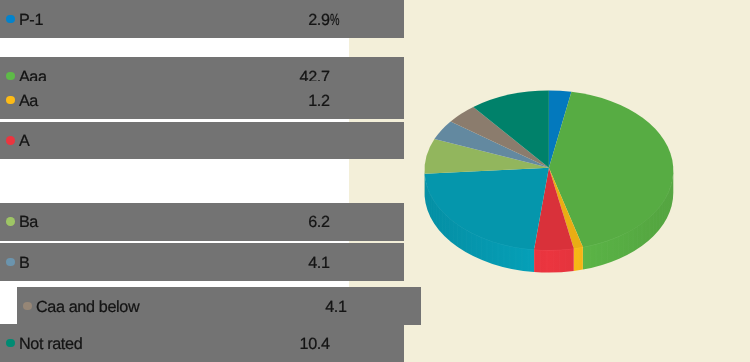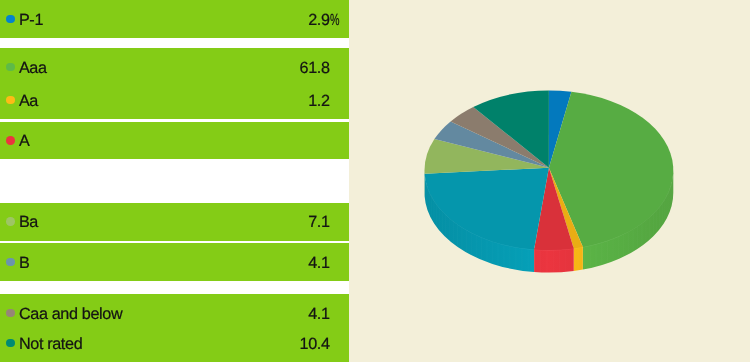--- a/index.html
+++ b/index.html
@@ -19,22 +19,22 @@
   #legend {
     position: absolute;
     left: 0; top: 0;
     width: 349px;
     height: 362px;
     background: #ffffff;           
   }
   .row {
     position: absolute;
     left: 0;
-    width: 349px;
-    background: #84cc16;
+    width: 404px;
+    background: #737373;
   }
   .dot {
     position: absolute;
     left: 6.15px;
     width: 8.5px; height: 8.5px;
     border-radius: 50%;
   }
   .label, .value {
     position: absolute;
     font-size: 16.2px;
@@ -64,51 +64,51 @@
 <body>
 
 <div id="legend">
 
   <div class="row" style="top: 0px; height: 37.9px;">
     <span class="dot" style="background: rgb(3, 131, 204); top: 14.5px;"></span>
     <span class="label" style="top: 11.55px;">P-1</span>
     <span class="value" style="top: 11.55px;">2.9<span class="pct">%</span></span>
   </div>
 
-  <div class="row" style="top: 48px; height: 37.9px; text-decoration: underline;">
+  <div class="row" style="top: 57px; height: 37.9px; text-decoration: underline;">
     <span class="dot" style="background: rgb(94, 186, 72); top: 14.5px;"></span>
     <span class="label" style="top: 11.55px;">Aaa</span>
-    <span class="value" style="top: 11.55px;">61.8</span>
+    <span class="value" style="top: 11.55px;">42.7</span>
   </div>
 
   <div class="row" style="top: 81px; height: 38px;">
     <span class="dot" style="background: rgb(253, 187, 22); top: 14.55px;"></span>
     <span class="label" style="top: 11.6px;">Aa</span>
     <span class="value" style="top: 11.6px;">1.2</span>
   </div>
 
   <div class="row" style="top: 121.6px; height: 37.9px;">
     <span class="dot" style="background: rgb(235, 53, 63); top: 14.5px;"></span>
     <span class="label" style="top: 11.55px;">A</span>
   </div>
 
 
   <div class="row" style="top: 202.6px; height: 38px;">
     <span class="dot" style="background: rgb(158, 197, 101); top: 14.55px;"></span>
     <span class="label" style="top: 11.6px;">Ba</span>
-    <span class="value" style="top: 11.6px;">7.1</span>
+    <span class="value" style="top: 11.6px;">6.2</span>
   </div>
 
   <div class="row" style="top: 243.2px; height: 37.9px;">
     <span class="dot" style="background: rgb(107, 148, 173); top: 14.5px;"></span>
     <span class="label" style="top: 11.55px;">B</span>
     <span class="value" style="top: 11.55px;">4.1</span>
   </div>
 
-  <div class="row" style="top: 294px; height: 37.9px;">
+  <div class="row" style="top: 287px; height: 37.9px; margin-left: 17px;">
     <span class="dot" style="background: rgb(150, 134, 118); top: 14.5px;"></span>
     <span class="label" style="top: 11.55px;">Caa and below</span>
     <span class="value" style="top: 11.55px;">4.1</span>
   </div>
 
   <div class="row" style="top: 324.2px; height: 37.8px;">
     <span class="dot" style="background: rgb(0, 139, 115); top: 14.45px;"></span>
     <span class="label" style="top: 11.5px;">Not rated</span>
     <span class="value" style="top: 11.5px;">10.4</span>
   </div>

